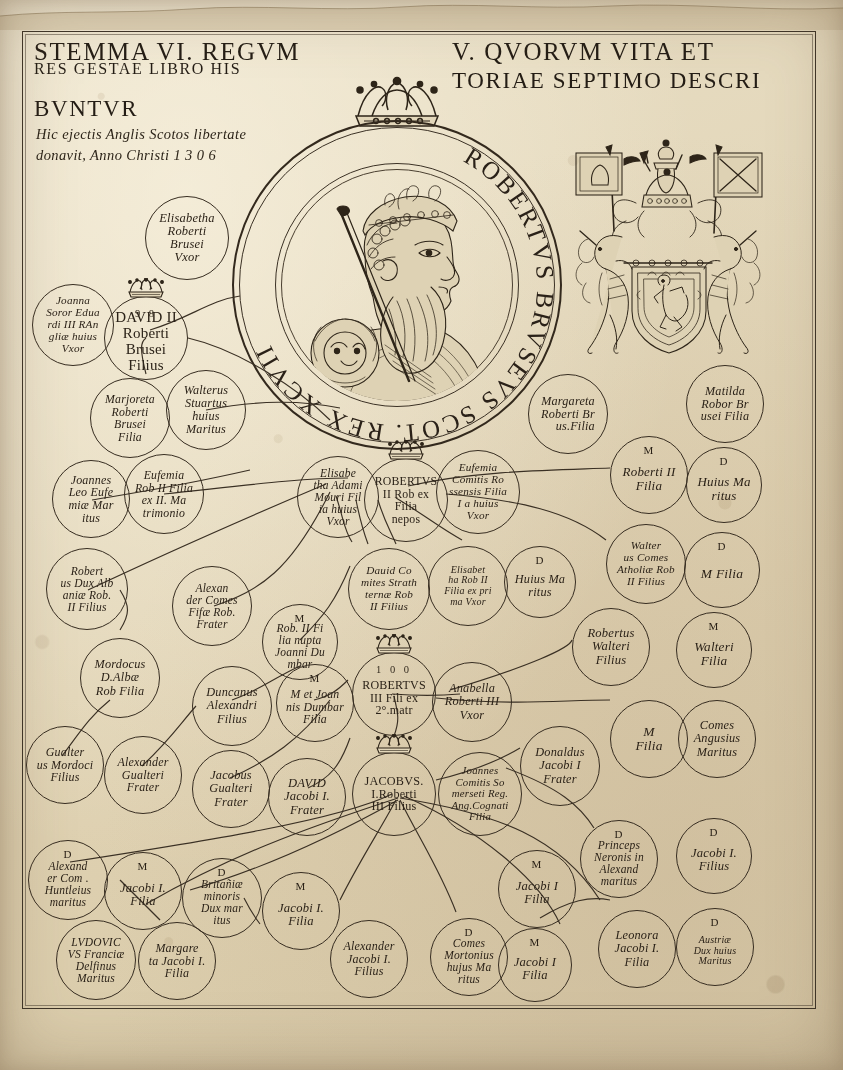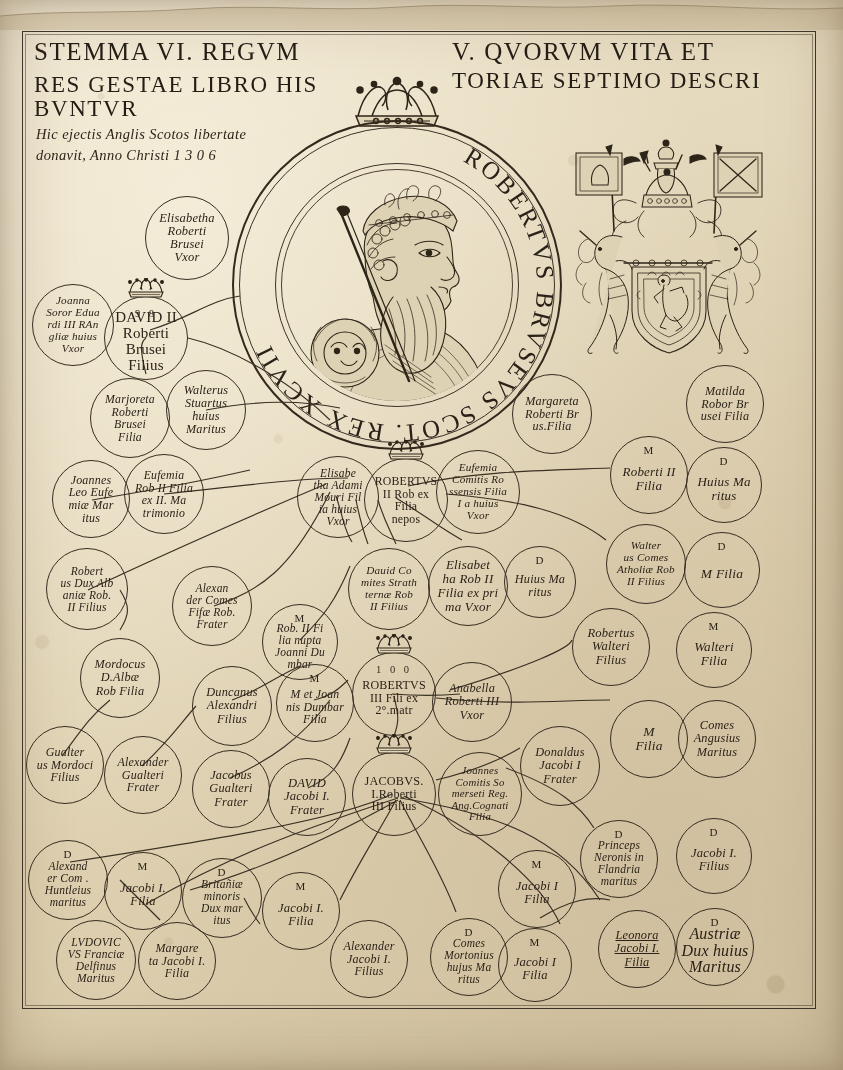--- a/index.html
+++ b/index.html
@@ -43,21 +43,21 @@
   .torn-top{
     position:absolute;left:0;top:0;width:843px;height:30px;pointer-events:none;
   }
   
   .title-line{
     position:absolute;font-family:"Liberation Serif",serif;
     letter-spacing:1.6px;color:#241d15;white-space:nowrap;
   }
   #t1{left:34px;top:38px;font-size:25px;}
   #t1b{left:452px;top:38px;font-size:25px;}
-  #t2{left:34px;top:72px;font-size:23px;}
+  #t2{left:34px;top:60px;font-size:16px;}
   #t2b{left:452px;top:68px;font-size:23px;}
   #t3{left:34px;top:96px;font-size:23px;}
   .note{
     position:absolute;left:36px;top:124px;width:240px;
     font-family:"Liberation Serif",serif;font-style:italic;
     font-size:14.5px;line-height:1.42;color:#2c2419;letter-spacing:.4px;
   }
   
   #medallion{position:absolute;left:232px;top:120px;width:330px;height:330px;}
   #medallion .ring{
@@ -467,21 +467,21 @@
 Stuartus
 huius
 Maritus</div>
       </div>
       <div class="node" style="left: 90px; top: 378px; width: 80px; height: 80px;">
         <div class="txt" style="font-size: 11.8px;">Marjoreta
 Roberti
 Brusei
 Filia</div>
       </div>
-      <div class="node" style="left: 512px; top: 374px; width: 80px; height: 80px;">
+      <div class="node" style="left: 528px; top: 374px; width: 80px; height: 80px; text-align: right;">
         <div class="txt" style="font-size: 12.2px;">Margareta
 Roberti Br
 us.Filia</div>
       </div>
       <div class="node" style="left: 686px; top: 365px; width: 78px; height: 78px;">
         <div class="txt" style="font-size: 12.2px;">Matilda
 Robor Br
 usei Filia</div>
       </div>
       <div class="node" style="left: 610px; top: 436px; width: 78px; height: 78px;">
@@ -563,21 +563,21 @@
 Fifæ Rob.
 Frater</div>
       </div>
       <div class="node" style="left: 348px; top: 548px; width: 82px; height: 82px;">
         <div class="txt" style="font-size: 11.2px;">Dauid Co
 mites Strath
 ternæ Rob
 II Filius</div>
       </div>
       <div class="node" style="left: 428px; top: 546px; width: 80px; height: 80px;">
-        <div class="txt" style="font-size: 13px;">Elisabet
+        <div class="txt" style="font-size: 10px;">Elisabet
 ha Rob II
 Filia ex pri
 ma Vxor</div>
       </div>
       <div class="node" style="left: 504px; top: 546px; width: 72px; height: 72px;">
         <div class="sup">D</div>
         <div class="txt" style="font-size: 12.3px; margin-top: 8px;">Huius Ma
 ritus</div>
       </div>
       <div class="node" style="left: 80px; top: 638px; width: 80px; height: 80px;">
@@ -697,21 +697,21 @@
       </div>
       <div class="node" style="left: 520px; top: 726px; width: 80px; height: 80px;">
         <div class="txt" style="font-size: 12.3px;">Donaldus
 Jacobi I
 Frater</div>
       </div>
       <div class="node" style="left: 580px; top: 820px; width: 78px; height: 78px;">
         <div class="sup">D</div>
         <div class="txt" style="font-size: 11.5px; margin-top: 8px;">Princeps
 Neronis in
-Flandria
+Alexand
 maritus</div>
       </div>
       <div class="node" style="left: 676px; top: 818px; width: 76px; height: 76px;">
         <div class="sup">D</div>
         <div class="txt" style="font-size: 12.6px; margin-top: 8px;">Jacobi I.
 Filius</div>
       </div>
       <div class="node" style="left: 28px; top: 840px; width: 80px; height: 80px;">
         <div class="sup">D</div>
         <div class="txt" style="font-size: 11.5px; margin-top: 8px;">Alexand
@@ -762,28 +762,28 @@
         <div class="txt" style="font-size: 11.5px; margin-top: 8px;">Comes
 Mortonius
 hujus Ma
 ritus</div>
       </div>
       <div class="node" style="left: 498px; top: 928px; width: 74px; height: 74px;">
         <div class="sup">M</div>
         <div class="txt" style="font-size: 12.6px; margin-top: 8px;">Jacobi I
 Filia</div>
       </div>
-      <div class="node" style="left: 598px; top: 910px; width: 78px; height: 78px; text-decoration: underline;">
+      <div class="node" style="left: 598px; top: 910px; width: 78px; height: 78px;">
         <div class="txt" style="font-size: 12.3px;">Leonora
 Jacobi I.
 Filia</div>
       </div>
       <div class="node" style="left: 676px; top: 908px; width: 78px; height: 78px;">
         <div class="sup">D</div>
-        <div class="txt" style="font-size: 16px; margin-top: 8px;">Austriæ
+        <div class="txt" style="font-size: 10px; margin-top: 8px;">Austriæ
 Dux huius
 Maritus</div>
       </div>
     </div>
 
   <div id="grain"></div>
   <div id="edgeshade"></div>
 </div>
 
 </body></html>

